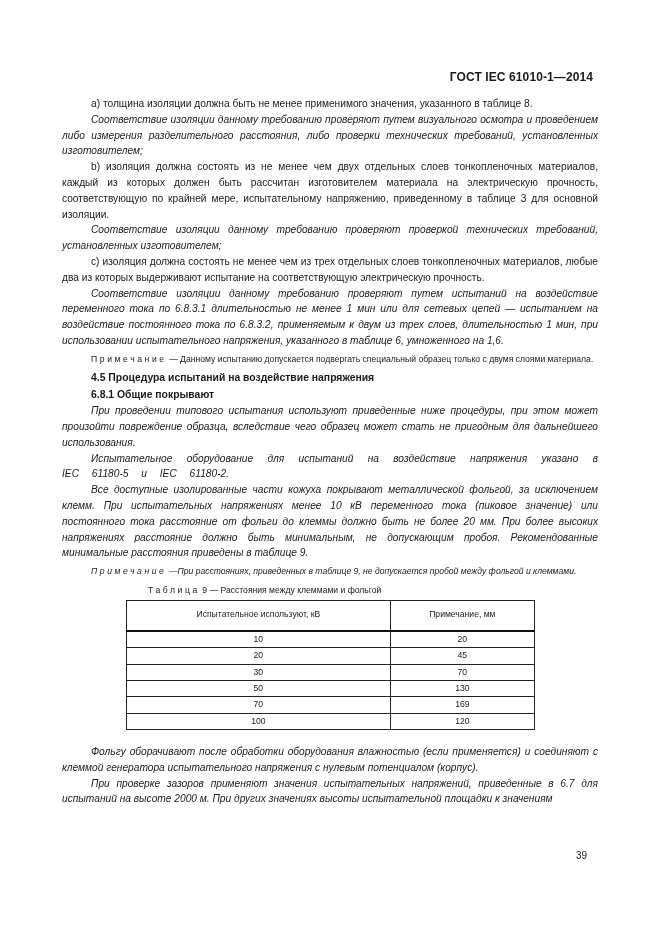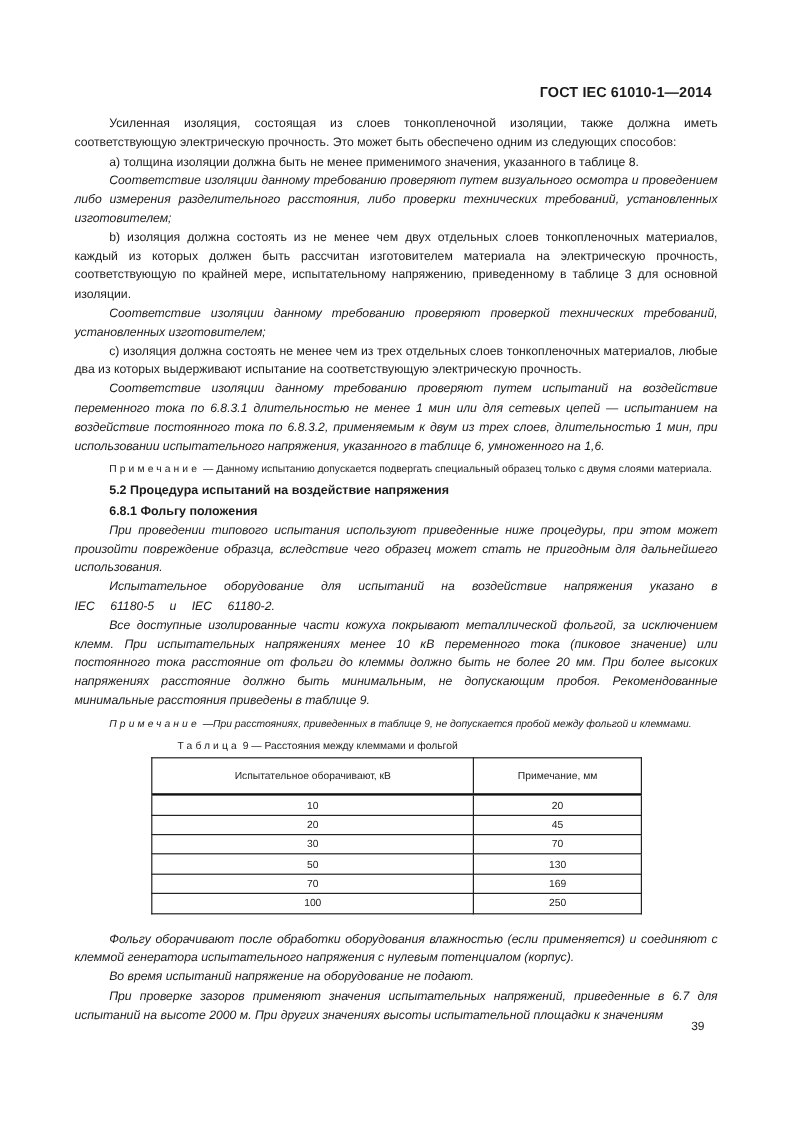--- a/index.html
+++ b/index.html
@@ -23,45 +23,44 @@
   .after { margin-top:14px; }
   .pagenum { position:absolute; left:576px; top:850px; font-size:10px; }
 </style>
 </head>
 <body>
 
 <div class="page">
   <div class="doc-id">ГОСТ IEC 61010-1—2014</div>
 
   <div class="body">
-    <p class="ind">Усиленная изоляция, состоящая из слоев тонкопленочной изоляции, также должна иметь соответствующую электрическую прочность. Это может быть обеспечено одним из следующих способов:</p>
     <p class="ind">a)  толщина изоляции должна быть не менее применимого значения, указанного в таблице 8.</p>
     <p class="ind it">Соответствие изоляции данному требованию проверяют путем визуального осмотра и проведением либо измерения разделительного расстояния, либо проверки технических требований, установленных изготовителем;</p>
     <p class="ind">b)  изоляция должна состоять из не менее чем двух отдельных слоев тонкопленочных материалов, каждый из которых должен быть рассчитан изготовителем материала на электрическую прочность, соответствующую по крайней мере, испытательному напряжению, приведенному в таблице 3 для основной изоляции.</p>
     <p class="ind it">Соответствие изоляции данному требованию проверяют проверкой технических требований, установленных изготовителем;</p>
     <p class="ind">c)  изоляция должна состоять не менее чем из трех отдельных слоев тонкопленочных материалов, любые два из которых выдерживают испытание на соответствующую электрическую прочность.</p>
     <p class="ind it">Соответствие изоляции данному требованию проверяют путем испытаний на воздействие переменного тока по 6.8.3.1 длительностью не менее 1 мин или для сетевых цепей — испытанием на воздействие постоянного тока по 6.8.3.2, применяемым к двум из трех слоев, длительностью 1 мин, при использовании испытательного напряжения, указанного в таблице 6, умноженного на 1,6.</p>
 
     <p class="ind note"><span class="spaced">Примечание</span><span> — Данному испытанию допускается подвергать специальный образец только с двумя слоями материала.</span></p>
 
-    <h3>5.2  Процедура испытаний на воздействие напряжения</h3>
-    <h3>6.8.1  Фольгу положения</h3>
+    <h3>4.5  Процедура испытаний на воздействие напряжения</h3>
+    <h3>6.8.1  Общие покрывают</h3>
 
     <p class="ind it">При проведении типового испытания используют приведенные ниже процедуры, при этом может произойти повреждение образца, вследствие чего образец может стать не пригодным для дальнейшего использования.</p>
     <p class="ind it" style="word-spacing:10px;">Испытательное оборудование для испытаний на воздействие напряжения указано в IEC 61180-5 и IEC 61180-2.</p>
     <p class="ind it">Все доступные изолированные части кожуха покрывают металлической фольгой, за исключением клемм. При испытательных напряжениях менее 10 кВ переменного тока (пиковое значение) или постоянного тока расстояние от фольги до клеммы должно быть не более 20 мм. При более высоких напряжениях расстояние должно быть минимальным, не допускающим пробоя. Рекомендованные минимальные расстояния приведены в таблице 9.</p>
 
     <p class="ind note it"><span class="spaced">Примечание</span><span> —При расстояниях, приведенных в таблице 9, не допускается пробой между фольгой и клеммами.</span></p>
 
     <div class="tcap"><span class="spaced">Таблица</span><span> 9 — Расстояния между клеммами и фольгой</span></div>
 
     <table>
       <thead>
         <tr>
-          <th>Испытательное оборачивают, кВ</th>
+          <th>Испытательное используют, кВ</th>
           <th>Примечание, мм</th>
         </tr>
       </thead>
       <tbody>
         <tr>
             <td>10</td>
             <td>20</td>
           </tr>
         <tr>
             <td>20</td>
@@ -74,26 +73,25 @@
         <tr>
             <td>50</td>
             <td>130</td>
           </tr>
         <tr>
             <td>70</td>
             <td>169</td>
           </tr>
         <tr>
             <td>100</td>
-            <td>250</td>
+            <td>120</td>
           </tr>
       </tbody>
     </table>
 
     <div class="after">
       <p class="ind it">Фольгу оборачивают после обработки оборудования влажностью (если применяется) и соединяют с клеммой генератора испытательного напряжения с нулевым потенциалом (корпус).</p>
-      <p class="ind it">Во время испытаний напряжение на оборудование не подают.</p>
       <p class="ind it">При проверке зазоров применяют значения испытательных напряжений, приведенные в 6.7 для испытаний на высоте 2000 м. При других значениях высоты испытательной площадки к значениям</p>
     </div>
   </div>
 
   <div class="pagenum">39</div>
 </div>
 
 </body></html>

